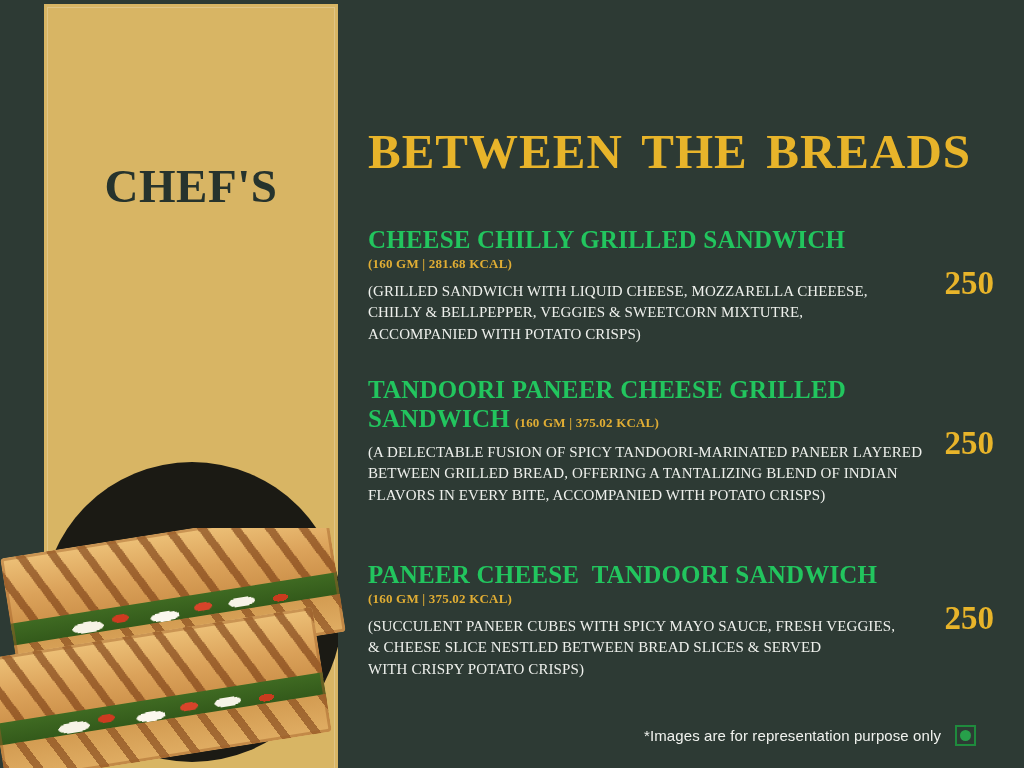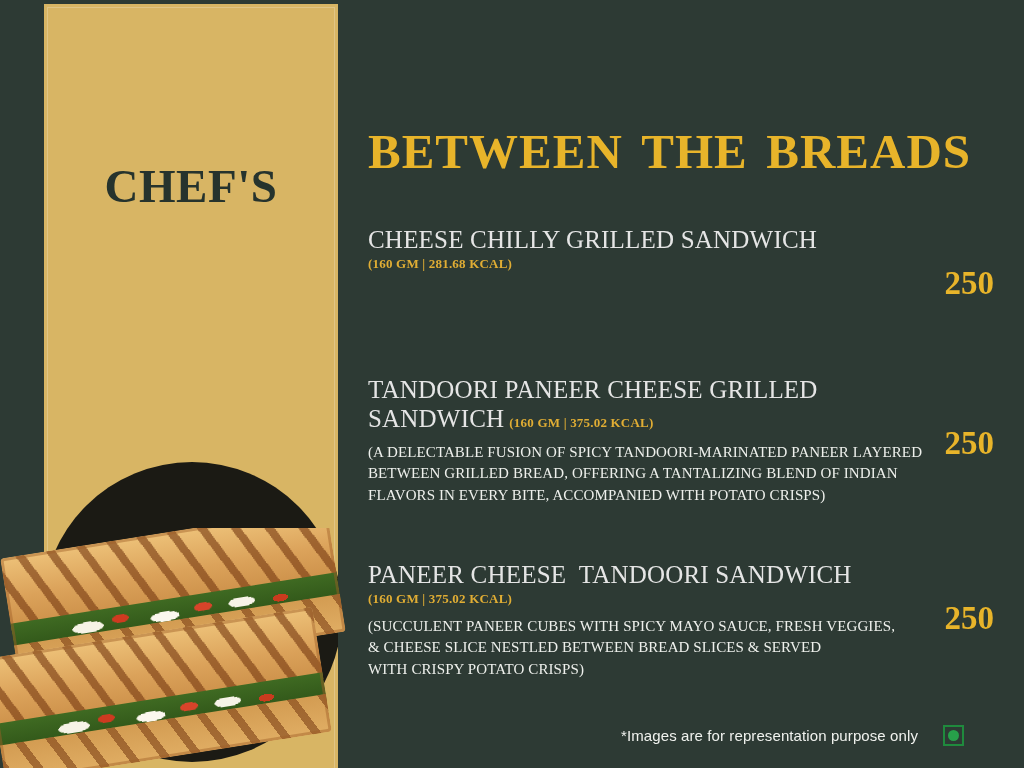--- a/index.html
+++ b/index.html
@@ -162,23 +162,23 @@
   .items { position: absolute; left: 0; top: 0; width: 656px; }
 
   .menu-item { position: absolute; left: 0; width: 640px; }
   .item-0 { top: 225px; }
   .item-1 { top: 375px; }
   .item-2 { top: 560px; }
 
   .item-head { position: relative; padding-right: 110px; }
 
   .item-name {
-    color: #e5e5e5;
-    font-family: "Liberation Serif", serif;
-    font-weight: normal;
+    color: #22c55e;
+    font-family: "Liberation Serif", serif;
+    font-weight: bold;
     font-size: 25px;
     line-height: 1.16;
     letter-spacing: 0.2px;
     display: inline;
     white-space: pre-wrap;
   }
 
   .item-serving {
     color: #e0ad34;
     font-family: "Liberation Serif", serif;
@@ -210,25 +210,25 @@
     color: #eef0ec;
     font-family: "Liberation Serif", serif;
     font-size: 15px;
     line-height: 1.42;
     letter-spacing: 0.1px;
     white-space: pre-line;
   }
 
   .footer-note {
     position: absolute;
-    right: 60px;
+    right: 48px;
     bottom: 22px;
     display: flex;
     align-items: center;
-    gap: 25px;
+    gap: 14px;
   }
   .footer-text {
     color: #f0f2ee;
     font-family: "Liberation Sans", sans-serif;
     font-size: 15px;
     letter-spacing: 0.1px;
   }
   .veg-mark {
     width: 21px; height: 21px;
     border: 2px solid #1f8a3d;
@@ -278,20 +278,23 @@
     <div class="board-title">Between The Breads</div>
 
     <div class="items">
 
       <div class="menu-item item-0">
         <div class="item-head">
           <span class="item-name">CHEESE CHILLY GRILLED SANDWICH</span>
           <span class="item-serving serving-block">(160 GM | 281.68 KCAL)</span>
           <span class="item-price">250</span>
         </div>
+        <div class="item-desc">(GRILLED SANDWICH WITH LIQUID CHEESE, MOZZARELLA CHEEESE,
+CHILLY &amp; BELLPEPPER, VEGGIES &amp; SWEETCORN  MIXTUTRE,
+ACCOMPANIED WITH POTATO CRISPS)</div>
       </div>
 
       <div class="menu-item item-1">
         <div class="item-head">
           <span class="item-name">TANDOORI PANEER CHEESE GRILLED SANDWICH</span><span class="item-serving serving-inline">(160 GM | 375.02 KCAL)</span>
           <span class="item-price price-1">250</span>
         </div>
         <div class="item-desc">(A DELECTABLE FUSION OF SPICY TANDOORI-MARINATED PANEER LAYERED
 BETWEEN GRILLED BREAD, OFFERING A TANTALIZING BLEND OF INDIAN
 FLAVORS IN EVERY BITE, ACCOMPANIED WITH POTATO CRISPS)</div>

